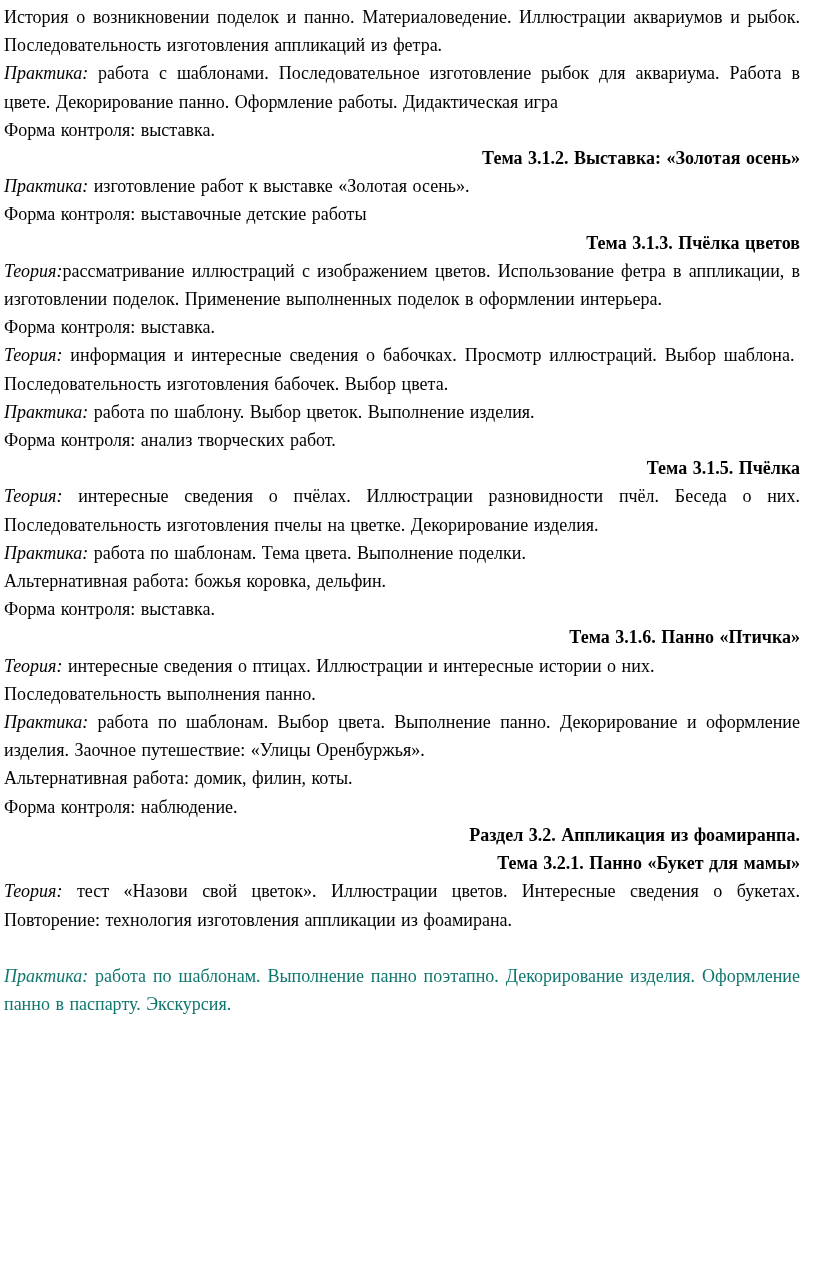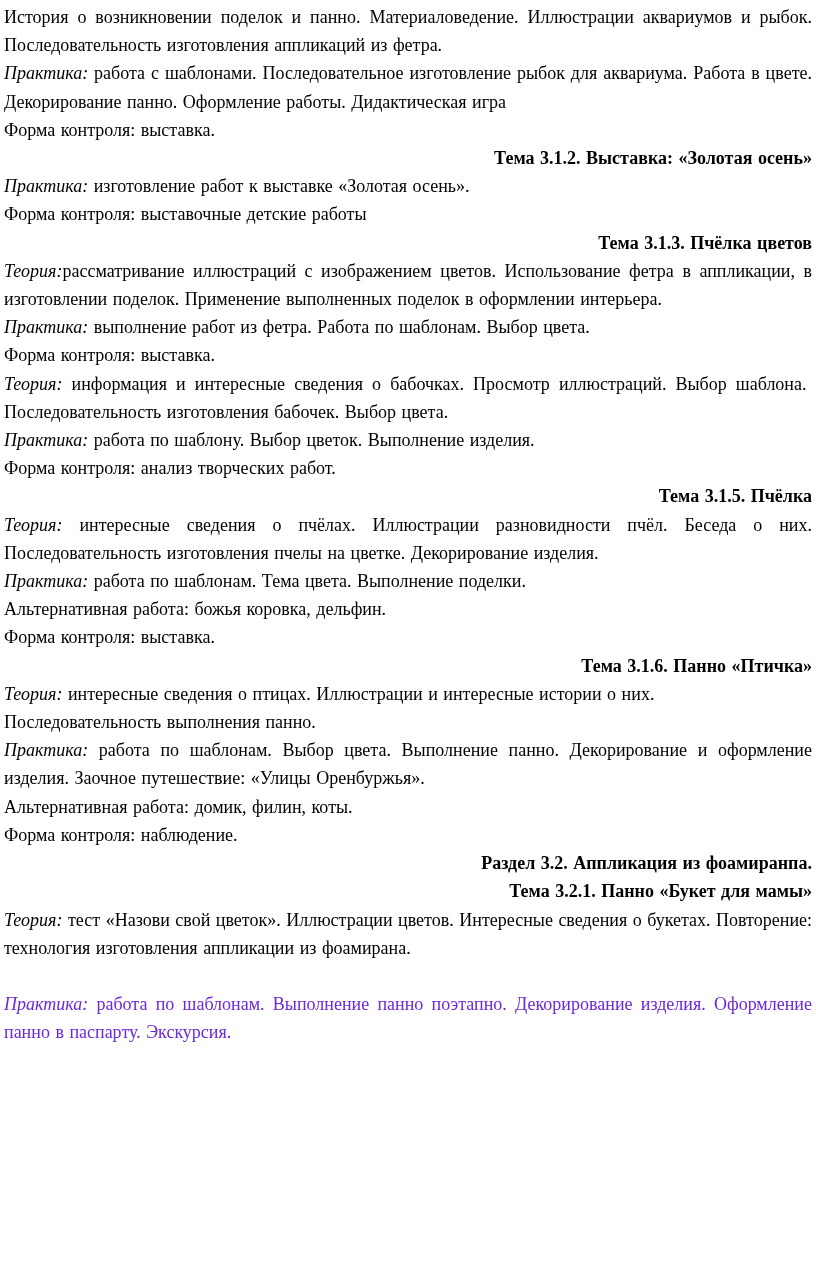--- a/index.html
+++ b/index.html
@@ -5,21 +5,21 @@
   html, body {
     margin: 0;
     padding: 0;
     background: #ffffff;
   }
   .page {
     width: 816px;
     height: 1287px;
     box-sizing: border-box;
     background: #ffffff;
-    padding: 3px 4px 0 4px;
+    padding: 3px 16px 0 4px;
     overflow: hidden;
   }
   .doc {
     font-family: "Liberation Serif", "DejaVu Serif", serif;
     font-size: 18px;
     line-height: 28.2px;
     color: #000000;
     word-spacing: 1px;
   }
   .doc p {
@@ -42,35 +42,34 @@
 <div class="page">
   <div class="doc">
       <p><span>История о возникновении поделок и панно. Материаловедение. Иллюстрации аквариумов и рыбок. Последовательность изготовления аппликаций из фетра.</span></p>
       <p><span class="seg-italic">Практика:</span><span> работа с шаблонами. Последовательное изготовление рыбок для аквариума. Работа в цвете. Декорирование панно. Оформление работы. Дидактическая игра</span></p>
       <p><span class="seg-underline">Форма контроля: </span><span>выставка.</span></p>
       <p class="heading"><span>Тема 3.1.2. Выставка: «Золотая осень»</span></p>
       <p><span class="seg-italic">Практика:</span><span> изготовление работ к выставке «Золотая осень».</span></p>
       <p><span class="seg-underline">Форма контроля: </span><span>выставочные детские работы</span></p>
       <p class="heading"><span>Тема 3.1.3. Пчёлка цветов</span></p>
       <p><span class="seg-italic">Теория:</span><span>рассматривание иллюстраций с изображением цветов. Использование фетра в аппликации, в изготовлении поделок. Применение выполненных поделок в оформлении интерьера.</span></p>
-      <p><span class="seg-italic">Практика:</span><span> выполнение работ из фетра. Работа по шаблонам. Выбор цвета.</span></p>
       <p><span class="seg-underline">Форма контроля: </span><span>выставка.</span></p>
       <p><span class="seg-italic">Теория:</span><span> информация и интересные сведения о бабочках. Просмотр иллюстраций. Выбор шаблона.&nbsp; Последовательность изготовления бабочек. Выбор цвета.</span></p>
       <p><span class="seg-italic">Практика:</span><span> работа по шаблону. Выбор цветок. Выполнение изделия.</span></p>
       <p><span class="seg-underline">Форма контроля: </span><span>анализ творческих работ.</span></p>
       <p class="heading"><span>Тема 3.1.5. Пчёлка</span></p>
       <p><span class="seg-italic">Теория:</span><span> интересные сведения о пчёлах. Иллюстрации разновидности пчёл. Беседа о них. Последовательность изготовления пчелы на цветке. Декорирование изделия.</span></p>
       <p><span class="seg-italic">Практика:</span><span> работа по шаблонам. Тема цвета. Выполнение поделки.</span></p>
       <p><span class="seg-underline">Альтернативная работа: </span><span>божья коровка, дельфин.</span></p>
       <p><span class="seg-underline">Форма контроля: </span><span>выставка.</span></p>
       <p class="heading"><span>Тема 3.1.6. Панно «Птичка»</span></p>
       <p><span class="seg-italic">Теория:</span><span> интересные сведения о птицах. Иллюстрации и интересные истории о них.</span></p>
       <p><span>Последовательность выполнения панно.</span></p>
       <p><span class="seg-italic">Практика:</span><span> работа по шаблонам. Выбор цвета. Выполнение панно. Декорирование и оформление изделия. Заочное путешествие: «Улицы Оренбуржья».</span></p>
       <p><span class="seg-underline">Альтернативная работа</span><span>: домик, филин, коты.</span></p>
       <p><span class="seg-underline">Форма контроля:</span><span> наблюдение.</span></p>
       <p class="heading"><span>Раздел 3.2. Аппликация из фоамиранпа.</span></p>
       <p class="heading"><span>Тема 3.2.1. Панно «Букет для мамы»</span></p>
       <p><span class="seg-italic">Теория:</span><span> тест «Назови свой цветок». Иллюстрации цветов. Интересные сведения о букетах. Повторение: технология изготовления аппликации из фоамирана.</span></p>
       <p class="spacer"></p>
-      <p style="color: #6d28d9;"><span class="seg-italic">Практика:</span><span> работа по шаблонам. Выполнение панно поэтапно. Декорирование изделия. Оформление панно в паспарту. Экскурсия.</span></p>
+      <p style="color: #0f766e;"><span class="seg-italic">Практика:</span><span> работа по шаблонам. Выполнение панно поэтапно. Декорирование изделия. Оформление панно в паспарту. Экскурсия.</span></p>
     </div>
 </div>
 
 </body></html>

